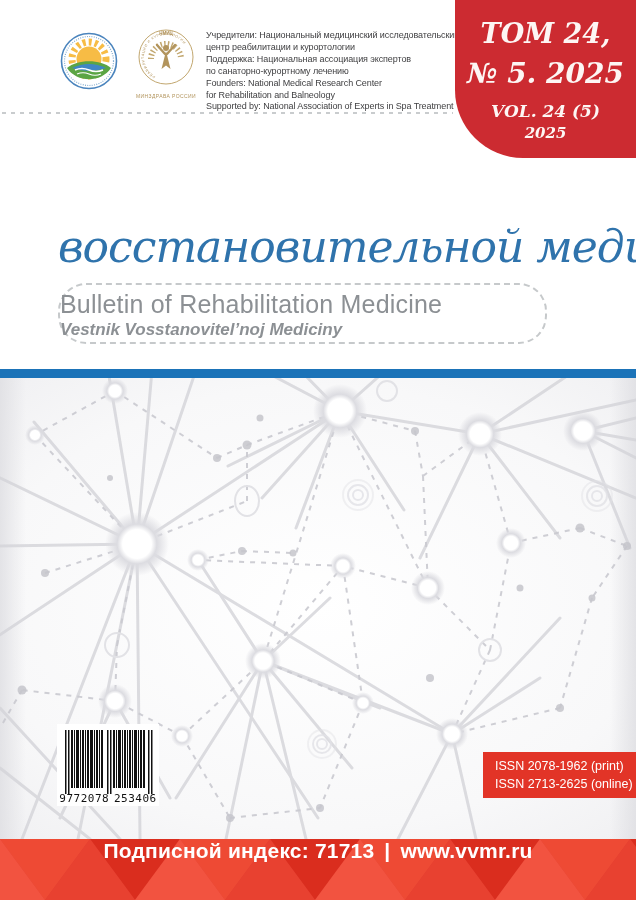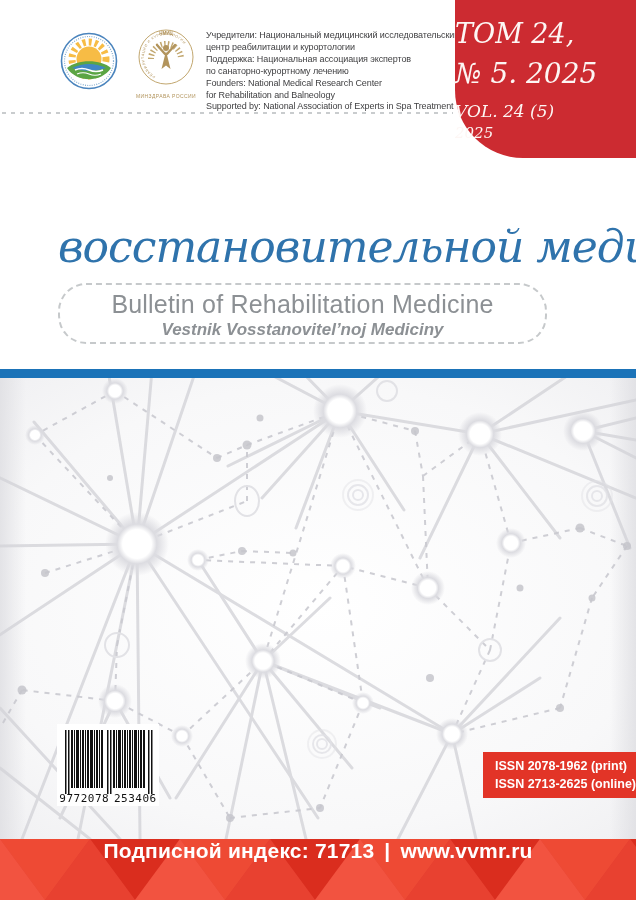--- a/index.html
+++ b/index.html
@@ -19,40 +19,40 @@
   .founders .blk.en{}
   .founders div{white-space:nowrap;}
   .dashed-rule{
     position:absolute;left:2px;top:112px;width:451px;height:2px;
     background-image:repeating-linear-gradient(90deg,#c9ccce 0 4px,transparent 4px 9px);
   }
   
   .issue-badge{
     position:absolute;right:0;top:0;width:181px;height:158px;
     background:#cc2b31;border-radius:0 0 0 68px;
-    color:#fdf6f4;text-align:left;
-    font-family:"DejaVu Serif",serif;font-style:italic;font-weight:normal;
+    color:#fdf6f4;text-align:center;
+    font-family:"DejaVu Serif",serif;font-style:italic;font-weight:bold;
   }
   .issue-badge .l1{font-size:27px;margin-top:18px;}
   .issue-badge .l2{font-size:28px;margin-top:8px;}
   .issue-badge .l3{font-size:17px;margin-top:11px;}
   .issue-badge .l4{font-size:15px;margin-top:3px;}
   
   .title-ru{
     position:absolute;left:58px;top:128px;
     font-size:108px;font-weight:bold;letter-spacing:-4px;color:#e4222b;line-height:1;
   }
   .subtitle-ru{
     position:absolute;left:58px;top:222px;width:560px;
     font-family:"DejaVu Serif",serif;font-style:italic;
     font-size:44px;letter-spacing:-1px;color:#2f73ac;line-height:50px;white-space:nowrap;
   }
   .en-box{
     position:absolute;left:58px;top:283px;width:485px;height:57px;
-    border:2px dashed #c6c9cb;border-radius:28px;text-align:center;color:#8c9094;
+    border:2px dashed #c6c9cb;border-radius:28px;text-align:left;color:#8c9094;
   }
   .en-box .en-main{font-size:25px;margin-top:5px;letter-spacing:0.2px;}
   .en-box .en-translit{font-size:17px;font-weight:bold;font-style:italic;margin-top:1px;}
   
   .blue-bar{position:absolute;left:0;top:369px;width:636px;height:9px;background:#1b73b8;}
   
   .artwork{
     position:absolute;left:0;top:378px;width:636px;height:545px;
     background:
       linear-gradient(90deg,rgba(222,222,226,.8) 0,rgba(222,222,226,0) 26px),
@@ -62,21 +62,21 @@
   .artwork svg{position:absolute;left:0;top:0;}
   
   .barcode{position:absolute;left:57px;top:724px;width:102px;height:82px;background:#ffffff;}
   .barcode-digits{
     position:absolute;left:0;top:68px;width:102px;display:flex;justify-content:space-around;
     font-family:"DejaVu Sans Mono",monospace;font-size:11px;color:#111;letter-spacing:0.5px;
   }
   
   .issn-box{
     position:absolute;left:483px;top:752px;width:153px;height:46px;background:#e23427;
-    color:#ffffff;font-size:12.5px;font-weight:bold;line-height:18px;
+    color:#ffffff;font-size:12.5px;font-weight:normal;line-height:18px;
     padding:5px 0 0 12px;box-sizing:border-box;white-space:nowrap;
   }
   
   .footer-bar{
     position:absolute;left:0;top:839px;width:636px;height:61px;background:#e5392b;
   }
   .footer-bar svg{position:absolute;left:0;top:0;}
   .footer-text{
     position:absolute;left:0;top:0;width:636px;height:61px;
     display:flex;align-items:flex-start;justify-content:center;gap:10px;

